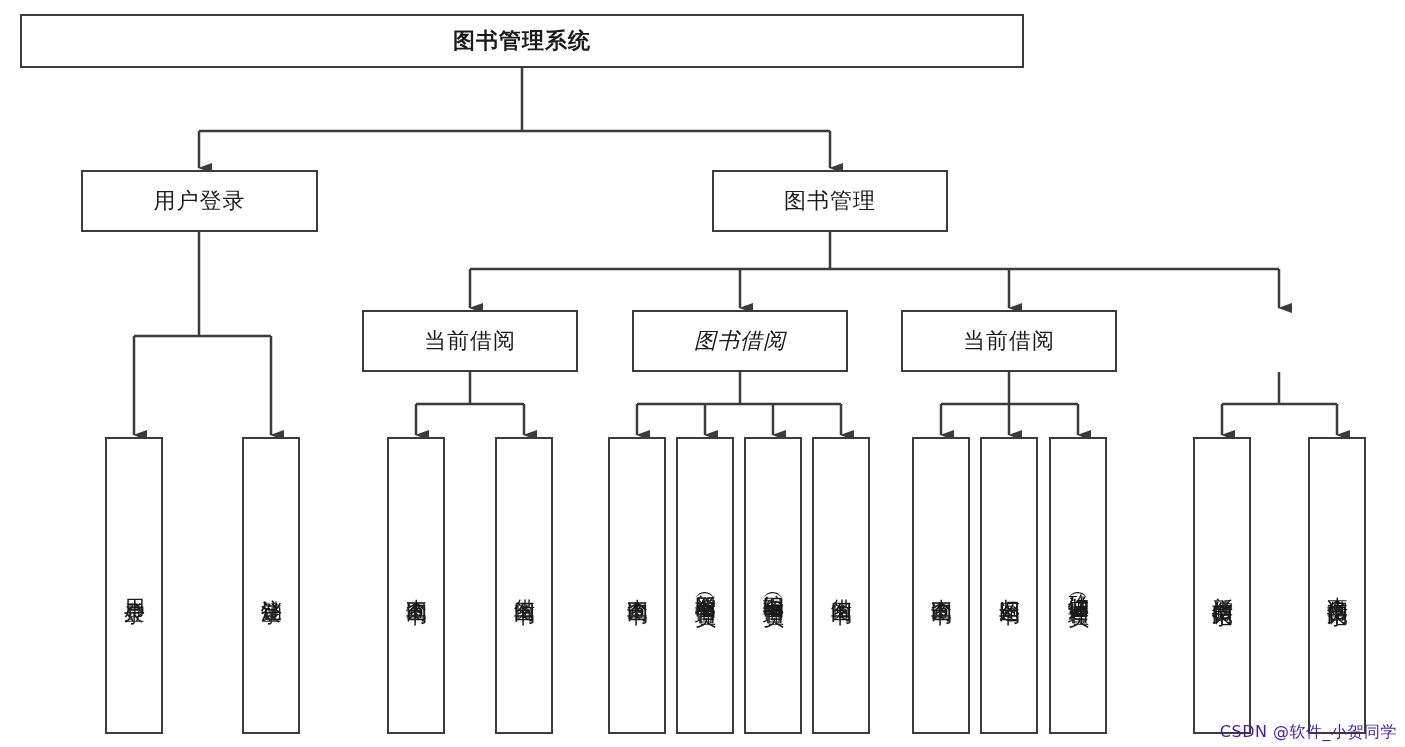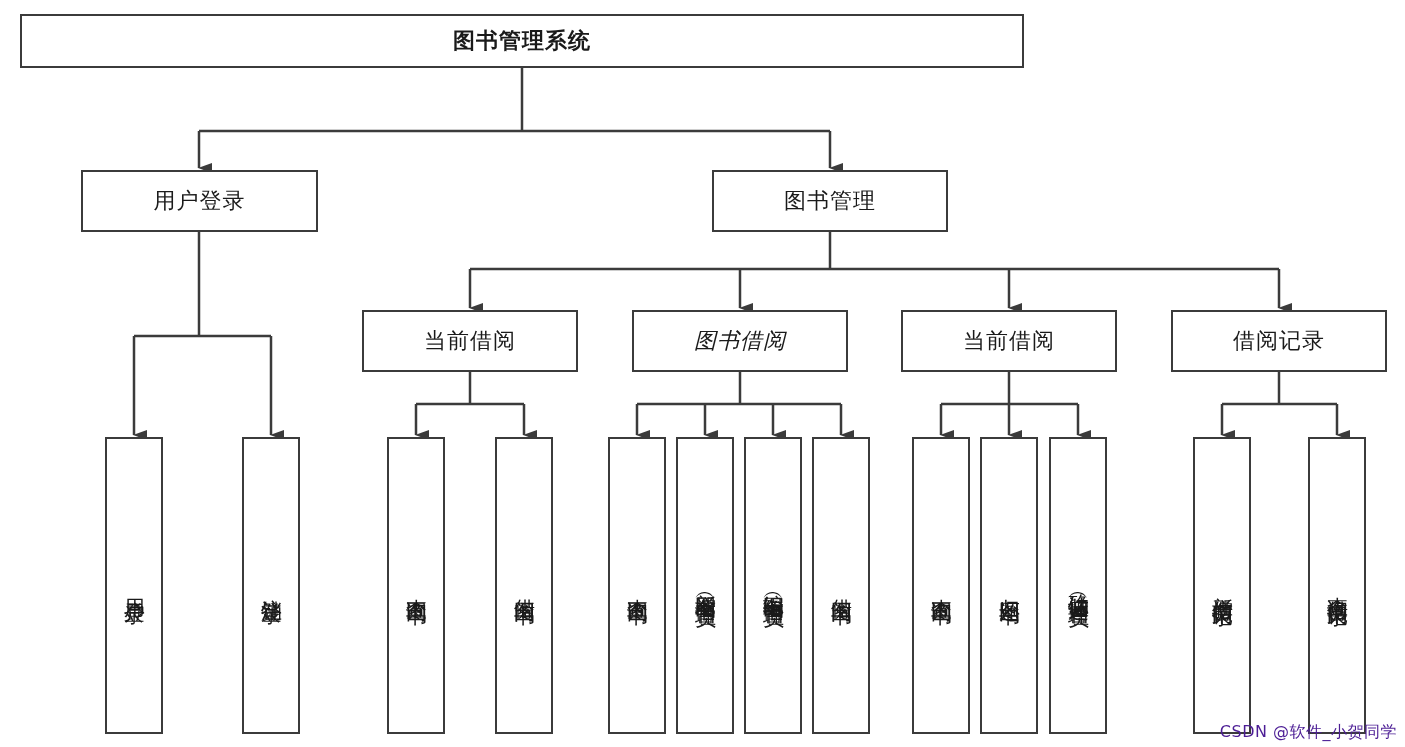--- a/index.html
+++ b/index.html
@@ -138,23 +138,20 @@
 
   <div class="node horizontal" style="left:362px; top:310px; width:216px; height:62px;">
     <span class="label">当前借阅</span>
   </div>
   <div class="node horizontal" style="left:632px; top:310px; width:216px; height:62px;font-style:italic;">
     <span class="label">图书借阅</span>
   </div>
   <div class="node horizontal" style="left:901px; top:310px; width:216px; height:62px;">
     <span class="label">当前借阅</span>
   </div>
-  <div class="node horizontal" style="left:1171px; top:310px; width:216px; height:62px;">
-    <span class="label">借阅记录</span>
-  </div>
 
   <div class="node vertical" style="left:105px; top:437px; width:58px; height:297px;">
     <span class="label">用户登录</span>
   </div>
   <div class="node vertical" style="left:242px; top:437px; width:58px; height:297px;">
     <span class="label">注销登录</span>
   </div>
 
   <div class="node vertical" style="left:387px; top:437px; width:58px; height:297px;">
     <span class="label">查询图书</span>

